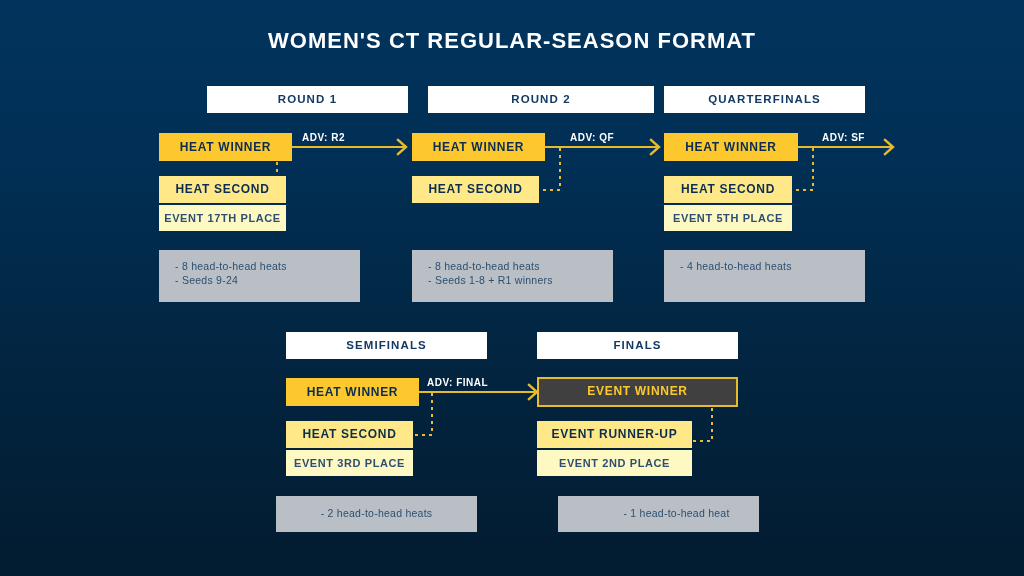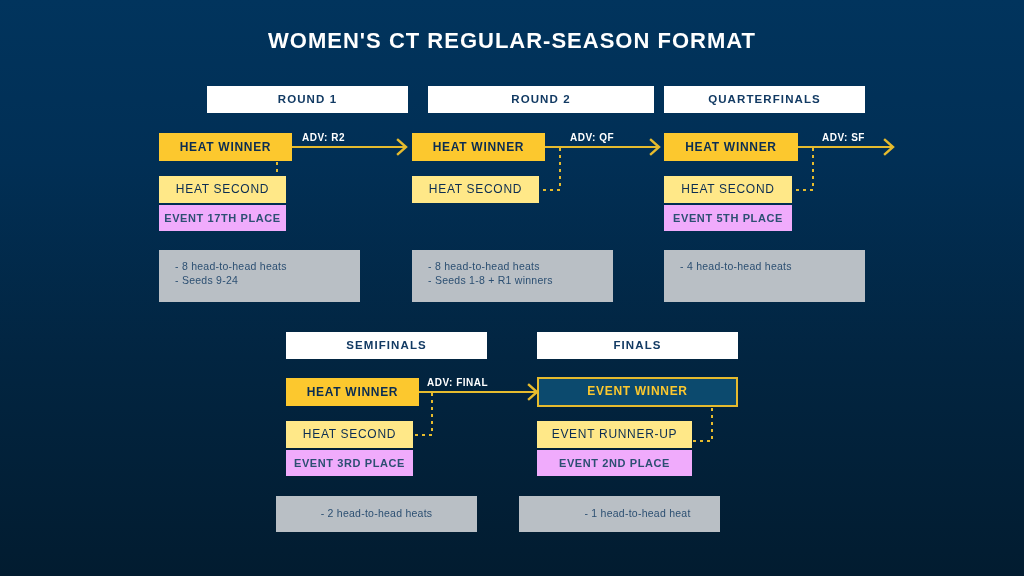--- a/index.html
+++ b/index.html
@@ -44,40 +44,40 @@
     background:#fcc82e;
     color:#0b2d52;
     font-size:12px;
     font-weight:bold;
     letter-spacing:0.7px;
     text-align:center;
     line-height:28px;
     height:28px;
   }
   .winner.final {
-    background:#0c4a6e;
+    background:#404040;
     border:2px solid #e6bb2e;
     color:#fcc82e;
     line-height:25px;
     height:30px;
   }
 
   .second {
     background:#ffe888;
     color:#0b2d52;
     font-size:12px;
-    font-weight:normal;
+    font-weight:bold;
     letter-spacing:0.7px;
     text-align:center;
     line-height:27px;
     height:27px;
   }
 
   .place {
-    background:#f0abfc;
+    background:#fef9c3;
     color:#2c4f72;
     font-size:11px;
     font-weight:bold;
     letter-spacing:0.6px;
     text-align:center;
     line-height:26px;
     height:26px;
   }
 
   .note {
@@ -178,17 +178,17 @@
   <div class="note center" style="position:absolute; left:276px; top:496px; width:201px; height:36px;">
     <div>- 2 head-to-head heats</div>
   </div>
 
   <div class="col" style="left:537px; top:332px; width:201px;">
     <div class="hdr">FINALS</div>
   </div>
   <div class="winner final" style="position:absolute; left:537px; top:377px; width:201px;">EVENT WINNER</div>
   <div class="second" style="position:absolute; left:537px; top:421px; width:155px;">EVENT RUNNER-UP</div>
   <div class="place" style="position:absolute; left:537px; top:450px; width:155px;">EVENT 2ND PLACE</div>
-  <div class="note center" style="position:absolute; left:519px; top:496px; width:201px; height:36px;padding-left:36px;">
+  <div class="note center" style="position:absolute; left:558px; top:496px; width:201px; height:36px;padding-left:36px;">
     <div>- 1 head-to-head heat</div>
   </div>
 
 </div>
 
 </body></html>

